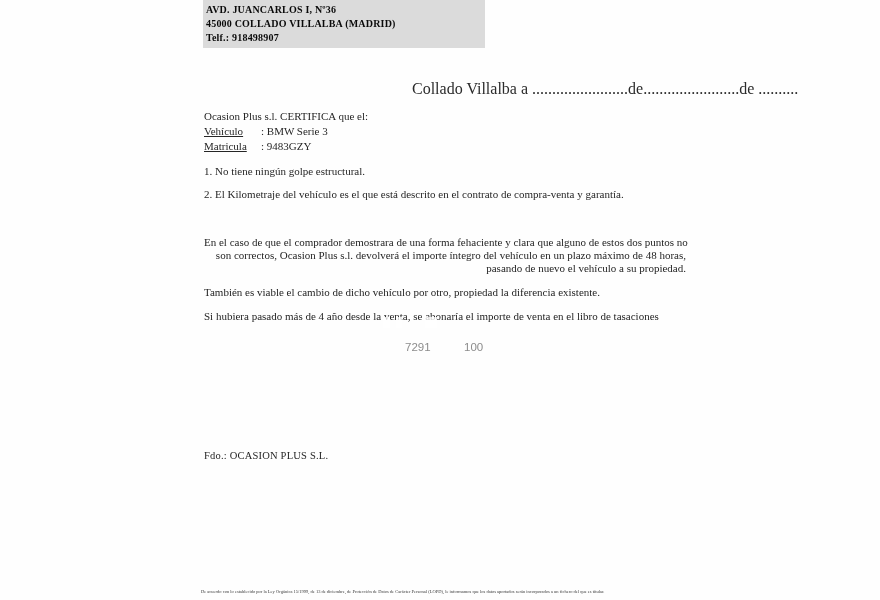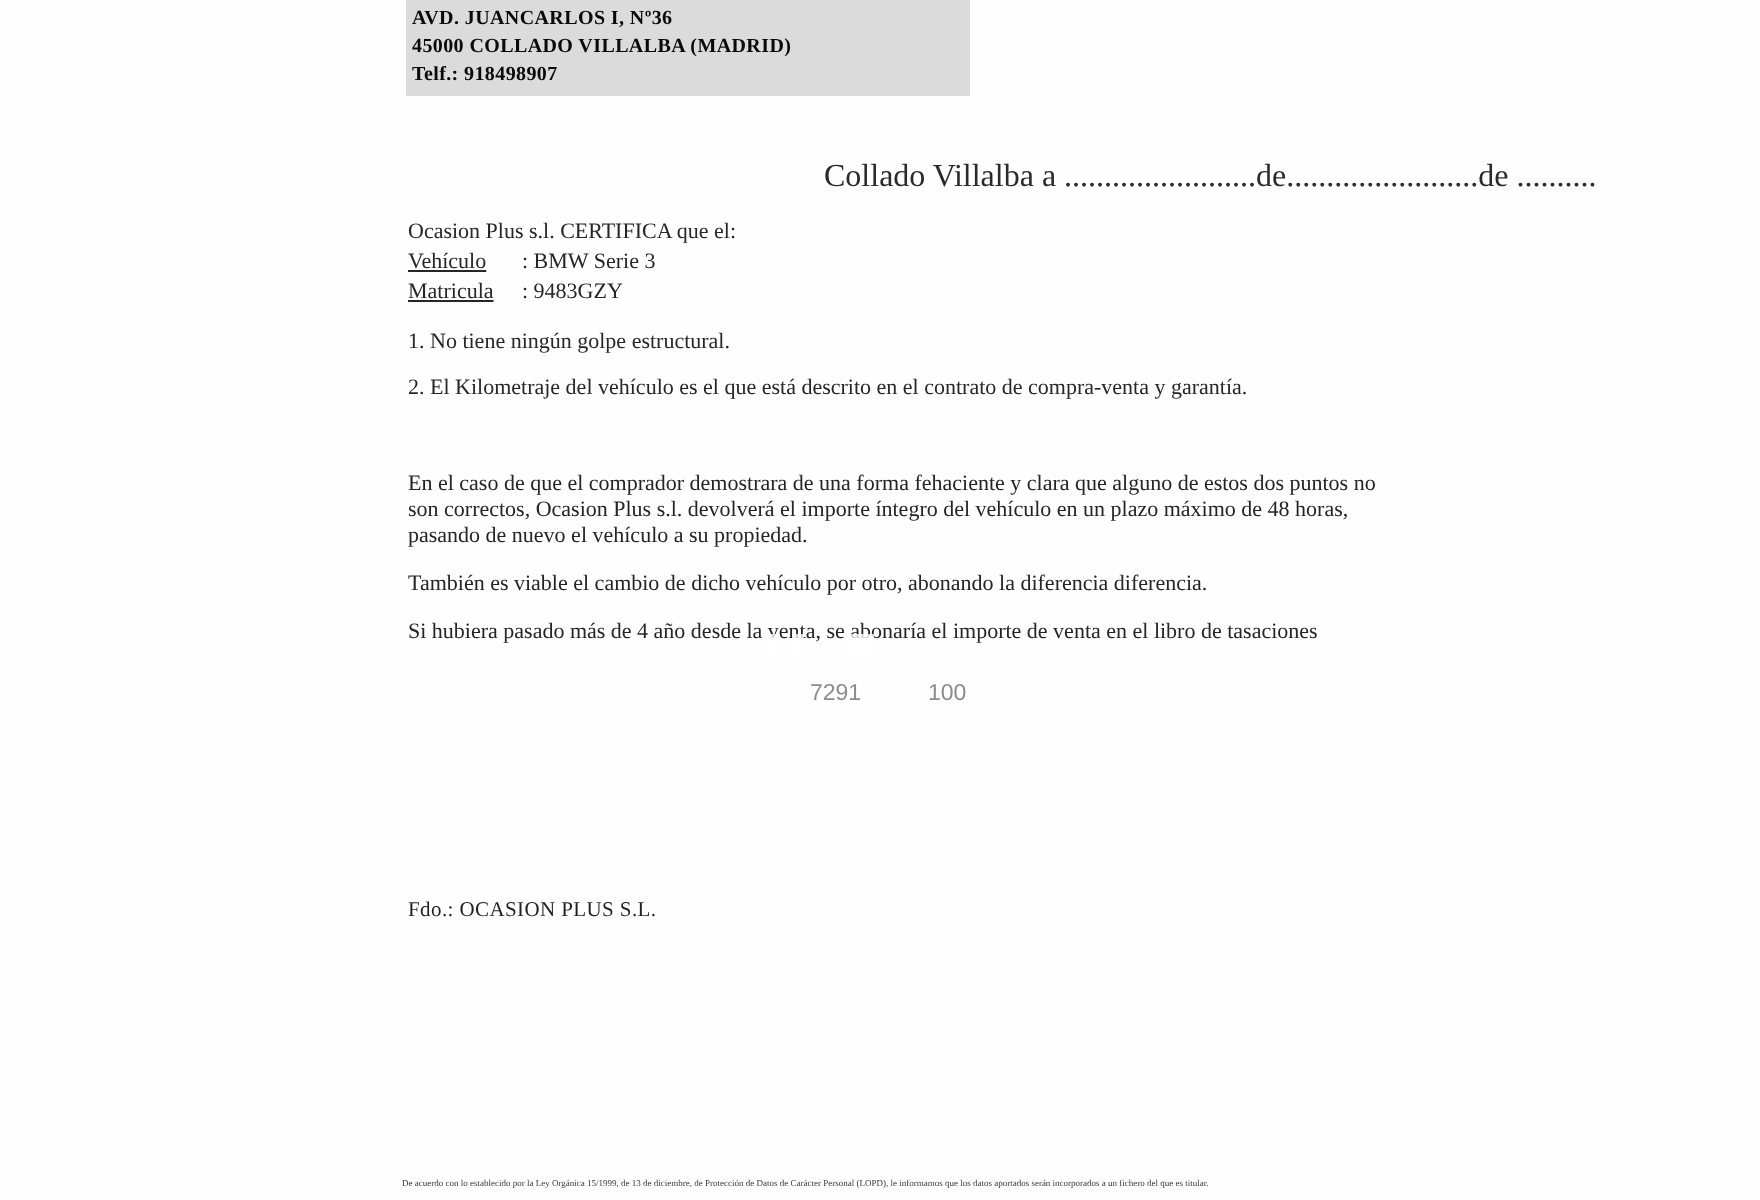--- a/index.html
+++ b/index.html
@@ -56,27 +56,27 @@
 
   <div class="abs cert-block">
     <div class="cert-row">Ocasion Plus s.l. CERTIFICA que el:</div>
     <div class="cert-row"><span class="cert-label">Vehículo</span><span>: BMW Serie 3</span></div>
     <div class="cert-row"><span class="cert-label">Matricula</span><span>: 9483GZY</span></div>
   </div>
 
   <div class="abs clause" style="top:165px;">1. No tiene ningún golpe estructural.</div>
   <div class="abs clause" style="top:188px;">2. El Kilometraje del vehículo es el que está descrito en el contrato de compra-venta y garantía.</div>
 
-  <div class="abs para body-text" style="top:236px;">
+  <div class="abs para body-text" style="top:236px;text-align:right;">
     <div class="nowrap">En el caso de que el comprador demostrara de una forma fehaciente y clara que alguno de estos dos puntos no</div>
     <div class="nowrap">son correctos, Ocasion Plus s.l. devolverá el importe íntegro del vehículo en un plazo máximo de 48 horas,</div>
     <div class="nowrap">pasando de nuevo el vehículo a su propiedad.</div>
   </div>
 
-  <div class="abs para body-text nowrap" style="top:286px;">También es viable el cambio de dicho vehículo por otro, abonando la diferencia diferencia.</div>
+  <div class="abs para body-text nowrap" style="top:286px;">También es viable el cambio de dicho vehículo por otro, propiedad la diferencia existente.</div>
 
   <div class="abs para body-text" style="top:310px;">
     <div class="nowrap">Si hubiera pasado más de 4 año desde la venta, se abonaría el importe de venta en el libro de tasaciones</div>
   </div>
 
   <div class="abs whiteout" style="left:383px;top:317px;width:7px;height:11px;"></div>
   <div class="abs whiteout" style="left:396px;top:317px;width:6px;height:11px;"></div>
   <div class="abs whiteout" style="left:425px;top:317px;width:12px;height:11px;"></div>
 
   <div class="abs overlay-num" style="left:405px;top:341px;">7291</div>

